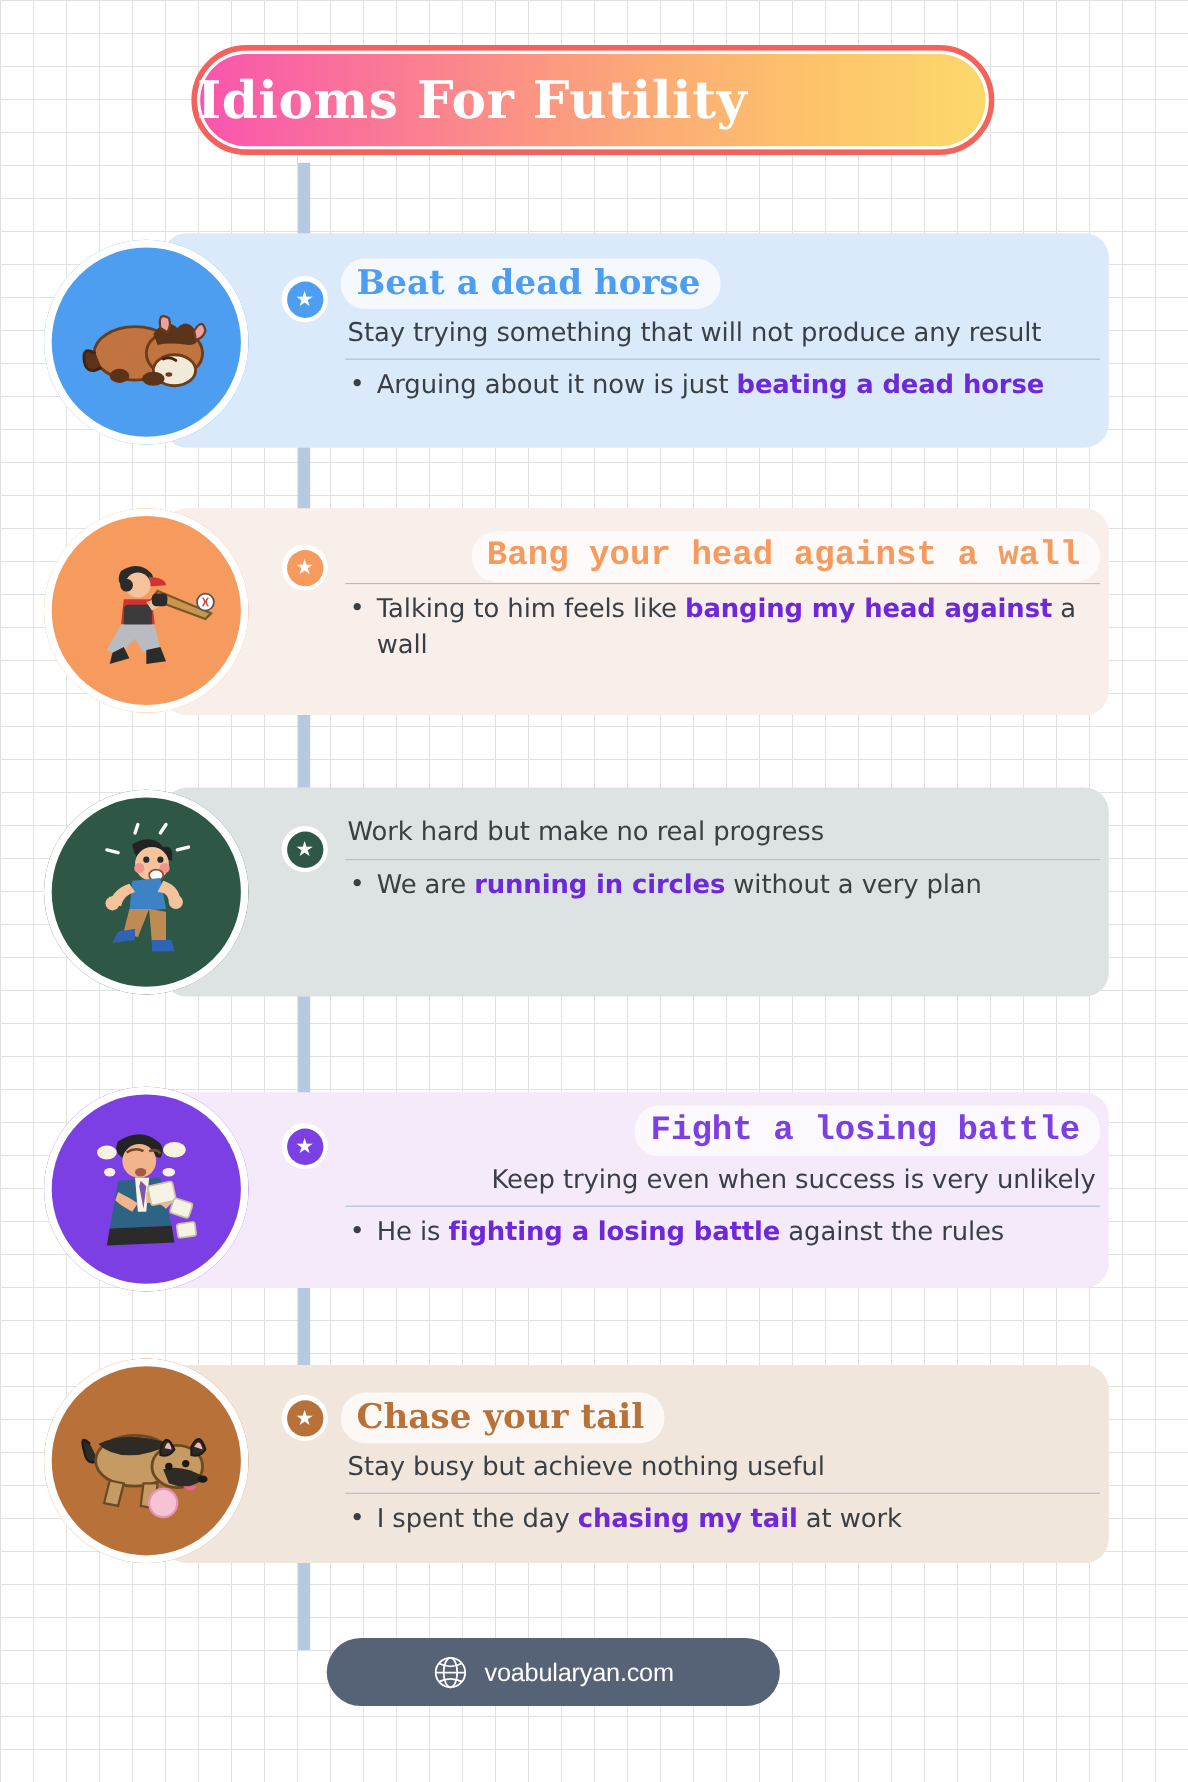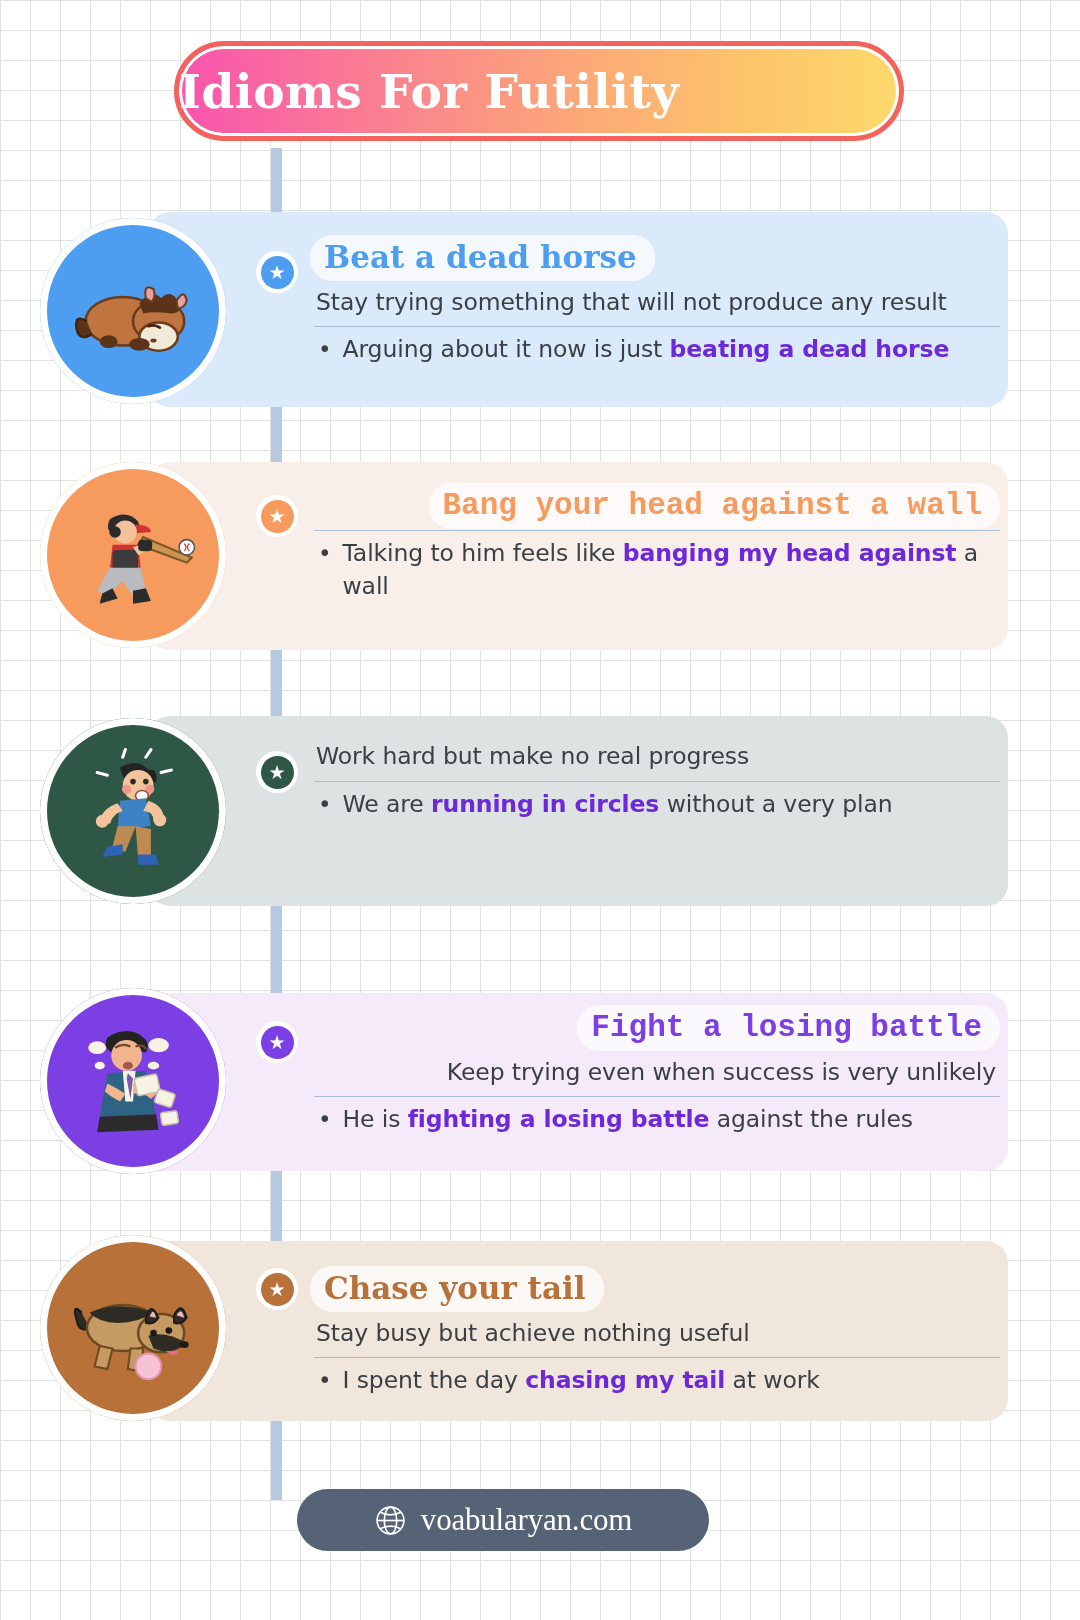--- a/index.html
+++ b/index.html
@@ -178,22 +178,22 @@
     height: 62px;
     border-radius: 31px;
     background: #566377;
     display: flex;
     align-items: center;
     justify-content: center;
     gap: 14px;
     z-index: 8;
   }
   .footer-text {
-    font-family: Liberation Serif, serif;
-    font-size: 31px;
+    font-family: Liberation Sans, sans-serif;
+    font-size: 23px;
     color: #ffffff;
     letter-spacing: -0.2px;
   }
   .globe-icon { width: 33px; height: 33px; display: block; }
 </style>
 </head>
 <body>
 
 <div class="timeline-line"></div>
 

